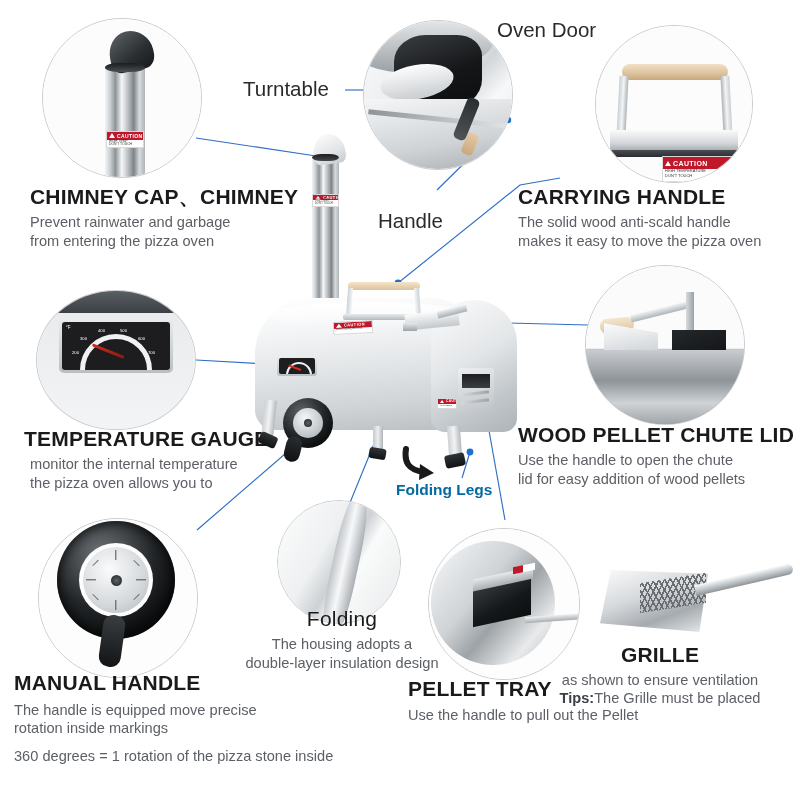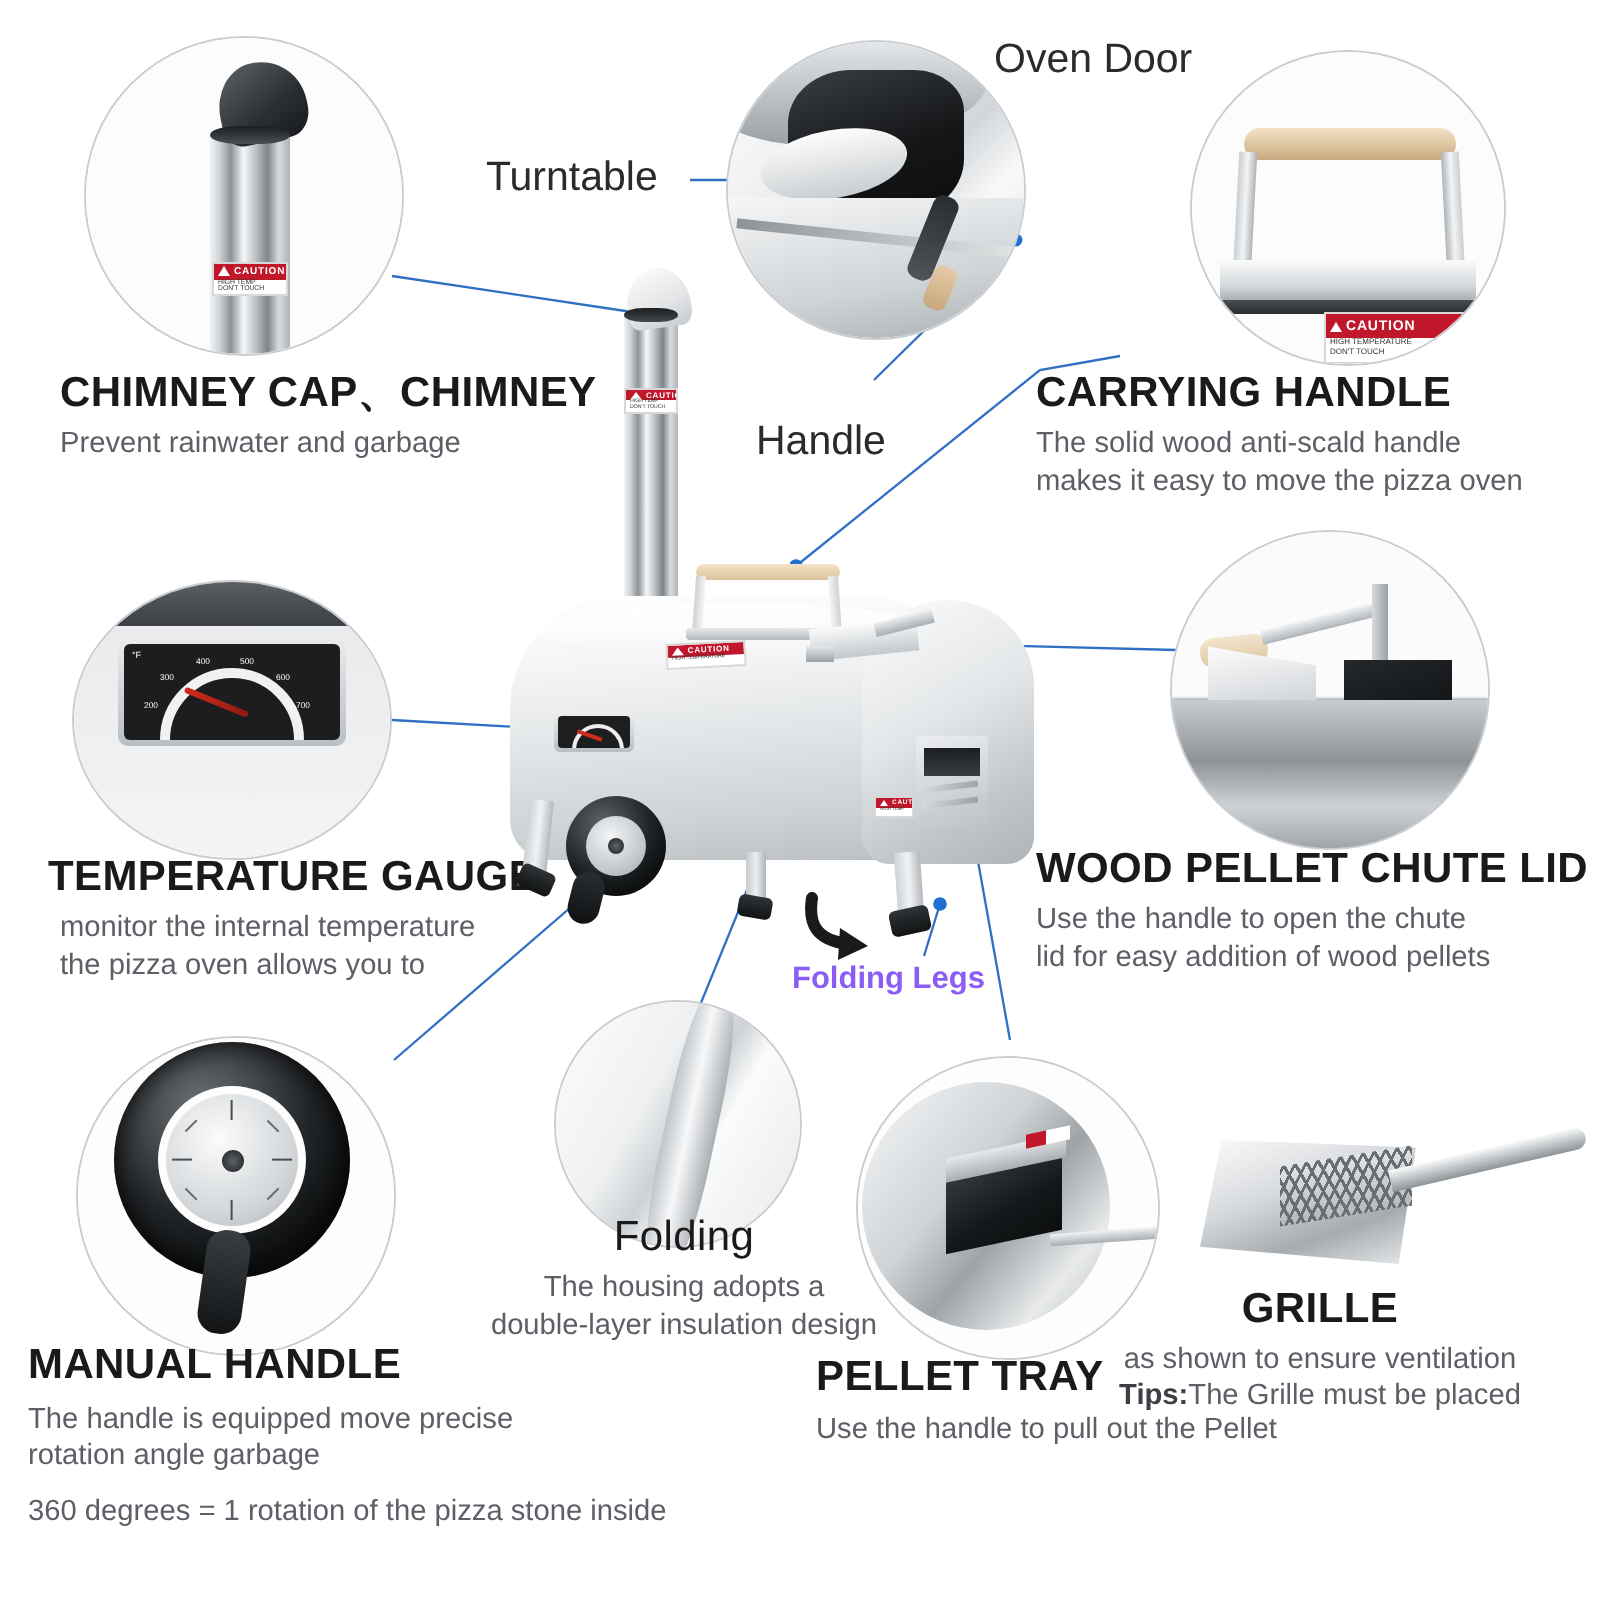--- a/index.html
+++ b/index.html
@@ -20,21 +20,21 @@
   }
   .hl.sm { font-size:20px; }
   .sub {          
     font-size:14.6px; color:#5c6066; line-height:1.28; font-weight:400;
   }
   .sub.tight { line-height:1.24; }
   .lbl {          
     position:absolute; font-size:20.5px; color:#2b2b2b; font-weight:400;
     white-space:nowrap;
   }
-  .lbl.small { font-size:15.5px; font-weight:600; color:#8b5cf6; }
+  .lbl.small { font-size:15.5px; font-weight:600; color:#0369a1; }
   .tip-b { font-weight:700; color:#3c4046; }
 
   
   .bub {
     position:absolute; border-radius:50%;
     border:1px solid #c9ccd1; overflow:hidden; background:#fdfdfd;
   }
   .bub-inner { position:absolute; inset:0; }
 
   
@@ -131,20 +131,21 @@
           </div>
         <div class="bot">HIGH TEMP<br>DON'T TOUCH</div>
       </div>
     </div>
   </div>
 
   <div class="blk" style="left:30px;top:186px;width:290px;">
     <div class="hl">CHIMNEY CAP、CHIMNEY</div>
     <div class="sub" style="margin-top:5px;">
       <div>Prevent rainwater and garbage</div>
+      <div>from entering the pizza oven</div>
     </div>
   </div>
 
   <div class="bub" style="left:363px;top:20px;width:150px;height:150px;">
     <div class="bub-inner metal-soft">
       <div style="position:absolute;left:-10px;top:-4px;width:140px;height:56px;
                   background:linear-gradient(180deg,#e9ebed,#9aa0a4);
                   border-radius:0 0 60% 40%;"></div>
 
       <div style="position:absolute;left:30px;top:14px;width:88px;height:74px;
@@ -307,21 +308,21 @@
       <div style="position:absolute;left:62px;top:96px;width:22px;height:52px;
                   background:linear-gradient(180deg,#3a3e41,#121416);
                   border-radius:10px;transform:rotate(8deg);"></div>
     </div>
   </div>
 
   <div class="blk" style="left:14px;top:672px;width:400px;">
     <div class="hl">MANUAL HANDLE</div>
     <div class="sub tight" style="margin-top:7px;">
       <div>The handle is equipped move precise</div>
-      <div>rotation angle garbage</div>
+      <div>rotation inside markings</div>
       <div style="margin-top:10px;">360 degrees = 1 rotation of the pizza stone inside</div>
     </div>
   </div>
 
   <div class="bub" style="left:277px;top:500px;width:124px;height:124px;">
     <div class="bub-inner" style="background:linear-gradient(120deg,#fdfdfd 0%,#eef0f1 38%,#cdd1d4 52%,#fafbfb 62%,#e6e9ea 100%);">
       <div style="position:absolute;left:54px;top:-10px;width:26px;height:150px;
                   background:linear-gradient(90deg,#bfc4c8,#f7f8f9 45%,#a9aeb2);
                   transform:rotate(12deg);border-radius:40%;"></div>
     </div>

